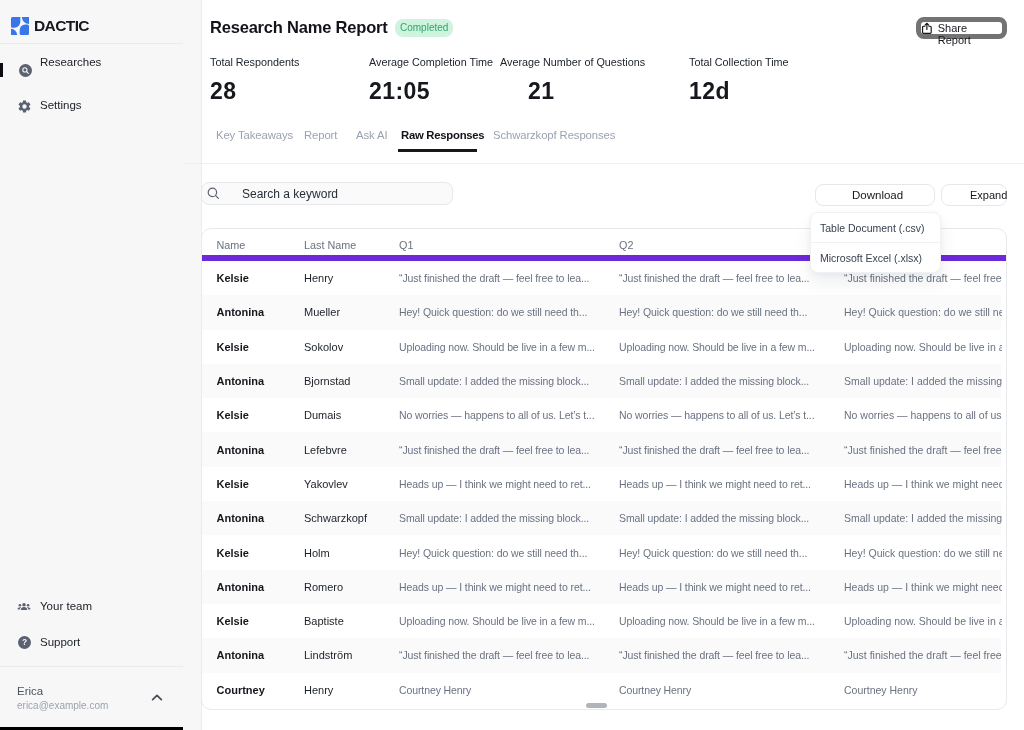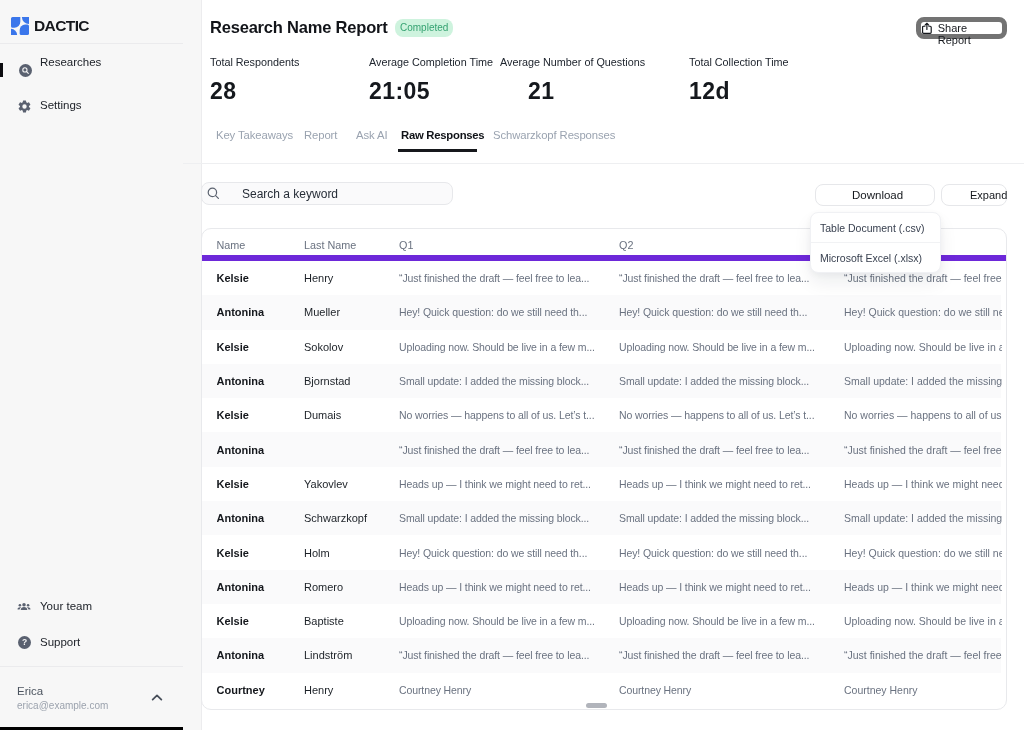--- a/index.html
+++ b/index.html
@@ -191,20 +191,21 @@
     </div>
 <div class="row">
       <div class="c n">Kelsie</div>
       <div class="c l">Dumais</div>
       <div class="c q q1">No worries — happens to all of us. Let’s t...</div>
       <div class="c q q2">No worries — happens to all of us. Let’s t...</div>
       <div class="c q q3">No worries — happens to all of us. Let’s try again.</div>
     </div>
 <div class="row stripe">
       <div class="c n">Antonina</div>
+      <div class="c l">Lefebvre</div>
       <div class="c q q1">“Just finished the draft — feel free to lea...</div>
       <div class="c q q2">“Just finished the draft — feel free to lea...</div>
       <div class="c q q3">“Just finished the draft — feel free to leave comments.</div>
     </div>
 <div class="row">
       <div class="c n">Kelsie</div>
       <div class="c l">Yakovlev</div>
       <div class="c q q1">Heads up — I think we might need to ret...</div>
       <div class="c q q2">Heads up — I think we might need to ret...</div>
       <div class="c q q3">Heads up — I think we might need to retest the flow.</div>

